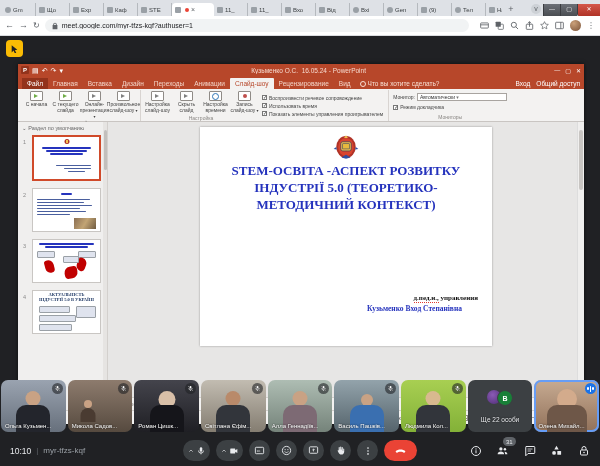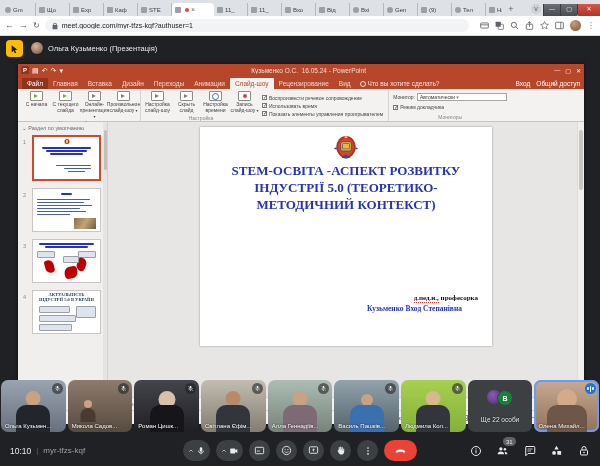--- a/index.html
+++ b/index.html
@@ -337,24 +337,20 @@
   </div>
 
   <div class="meet">
 
     <div class="jam">
       <svg width="9" height="9" viewBox="0 0 16 16">
           <path d="M3 2l10 8-4.4.9 2.6 4.6-2.6 1-2.4-4.8L3 15z" fill="#202124"></path>
         </svg>
     </div>
 
-    <div class="presenter">
-      <span class="pav"></span>
-      <span class="ptxt">Ольга Кузьменко (Презентація)</span>
-    </div>
 
     <div class="ppt">
 
       <div class="ppt-title">
         <span class="pptlogo">P</span>
         <div class="qat">
           <span class="qi">▤</span>
           <span class="qi">↶</span>
           <span class="qi">↷</span>
           <span class="qi">▾</span>
@@ -532,21 +528,21 @@
                 <ellipse cx="20" cy="20" rx="12" ry="14" fill="#d8442e"></ellipse>
                 <path d="M20 2l3 4h-6z" fill="#f2c14e"></path>
                 <rect x="12" y="12" width="16" height="14" rx="3" fill="#f2c14e" stroke="#1f3864" stroke-width="1"></rect>
                 <rect x="15" y="15" width="10" height="8" fill="#e8b93e" stroke="#1f3864" stroke-width="0.8"></rect>
                 <path d="M5 20l-4 3 5 1zM35 20l4 3-5 1z" fill="#2e4d9e"></path>
                 <path d="M13 36l7-4 7 4-7 2z" fill="#2e4d9e"></path>
               </svg>
               <div class="stitle">STEM-ОСВІТА -АСПЕКТ РОЗВИТКУ
 ІНДУСТРІЇ 5.0 (ТЕОРЕТИКО-
 МЕТОДИЧНИЙ КОНТЕКСТ)</div>
-              <div class="byline2"><span class="redsp">д.пед.н.,</span><span> професорка</span></div>
+              <div class="byline2"><span class="redsp">д.пед.н.,</span><span> управления</span></div>
               <div class="sauthor">Кузьменко Вход Степанівна</div>
             </div>
             <div class="vscroll">
                 <div class="vthumb"></div>
               </div>
           </div>
           <div class="notesbar">
             <span>Заметки к слайду</span>
           </div>
         </div>

